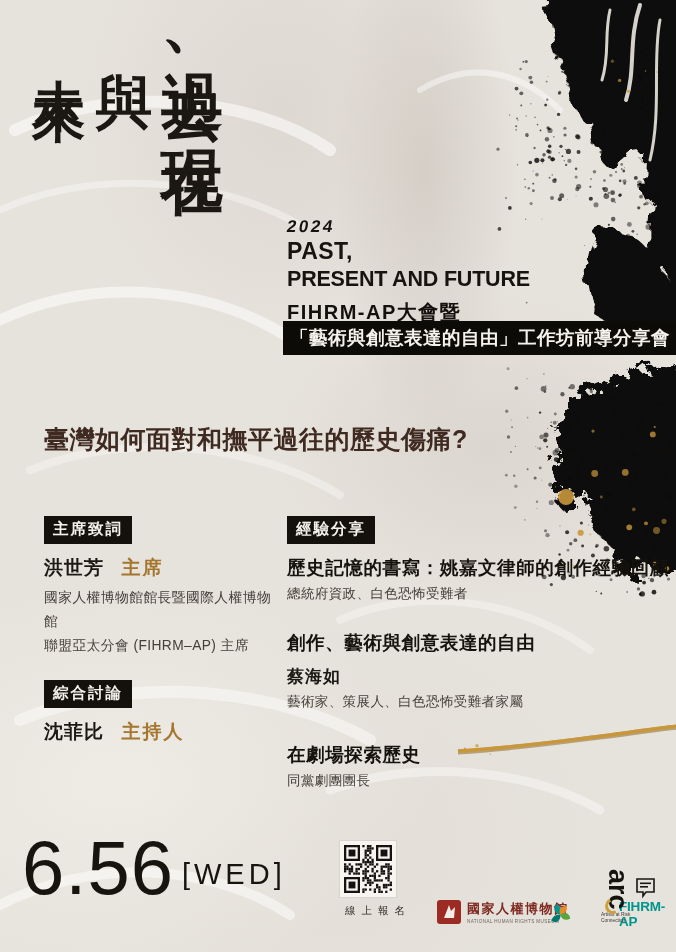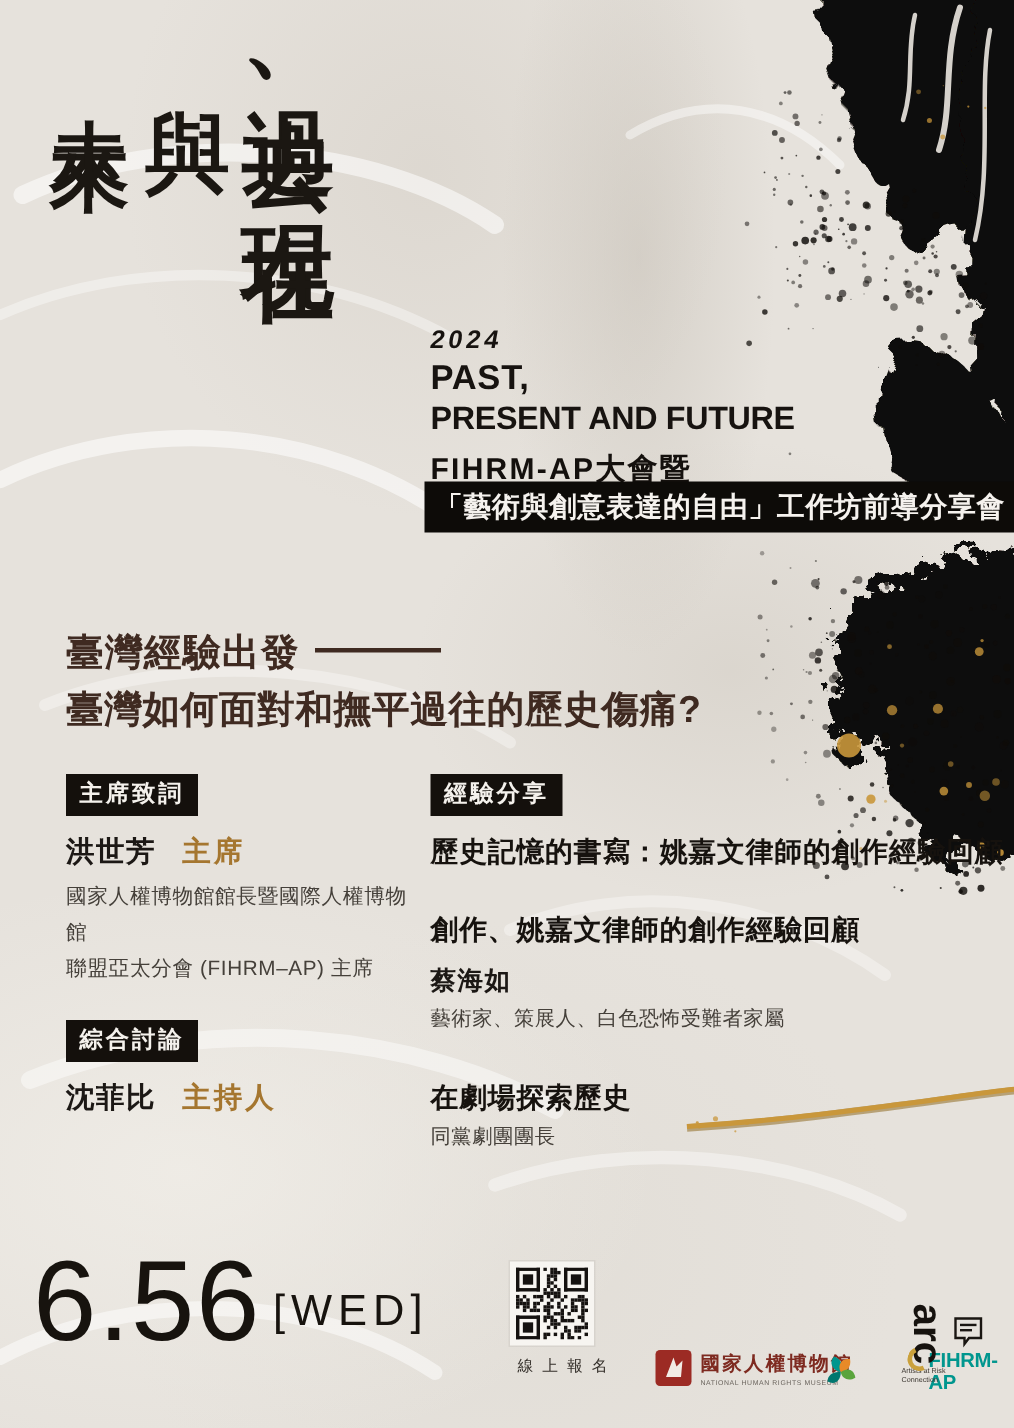--- a/index.html
+++ b/index.html
@@ -514,21 +514,20 @@
   <div class="etitle">
     <div class="year">2024</div>
     <div class="l1">PAST,</div>
     <div class="l2">PRESENT AND FUTURE</div>
   </div>
 
   <div class="subtitle">FIHRM-AP大會暨</div>
   <div class="banner">「藝術與創意表達的自由」工作坊前導分享會</div>
 
   <div class="question">
-    <div class="q1"><span>臺灣經驗出發</span><span class="dash"></span></div>
     <div class="q2">臺灣如何面對和撫平過往的歷史傷痛?</div>
   </div>
 
   <div class="col col-left">
     <div>
       <span class="badge">主席致詞</span>
       <div class="name-row">
         <span class="p-name">洪世芳</span>
         <span class="p-role">主席</span>
       </div>
@@ -543,23 +542,24 @@
         <span class="p-name">沈菲比</span>
         <span class="p-role">主持人</span>
       </div>
     </div>
   </div>
 
   <div class="col col-right">
     <span class="badge">經驗分享</span>
     <div>
       <div class="talk-title">歷史記憶的書寫：姚嘉文律師的創作經驗回顧</div>
+      <div class="talk-desc">總統府資政、白色恐怖受難者</div>
     </div>
     <div class="talk-gap">
-      <div class="talk-title">創作、姚嘉文律師的創作經驗回顧</div>
+      <div class="talk-title">創作、藝術與創意表達的自由</div>
       <div class="talk-name">蔡海如</div>
       <div class="talk-desc">藝術家、策展人、白色恐怖受難者家屬</div>
     </div>
     <div class="talk-gap" style="margin-top:31px;">
       <div class="talk-title">在劇場探索歷史</div>
       <div class="talk-desc">同黨劇團團長</div>
     </div>
   </div>
 
   <div class="schedule">

